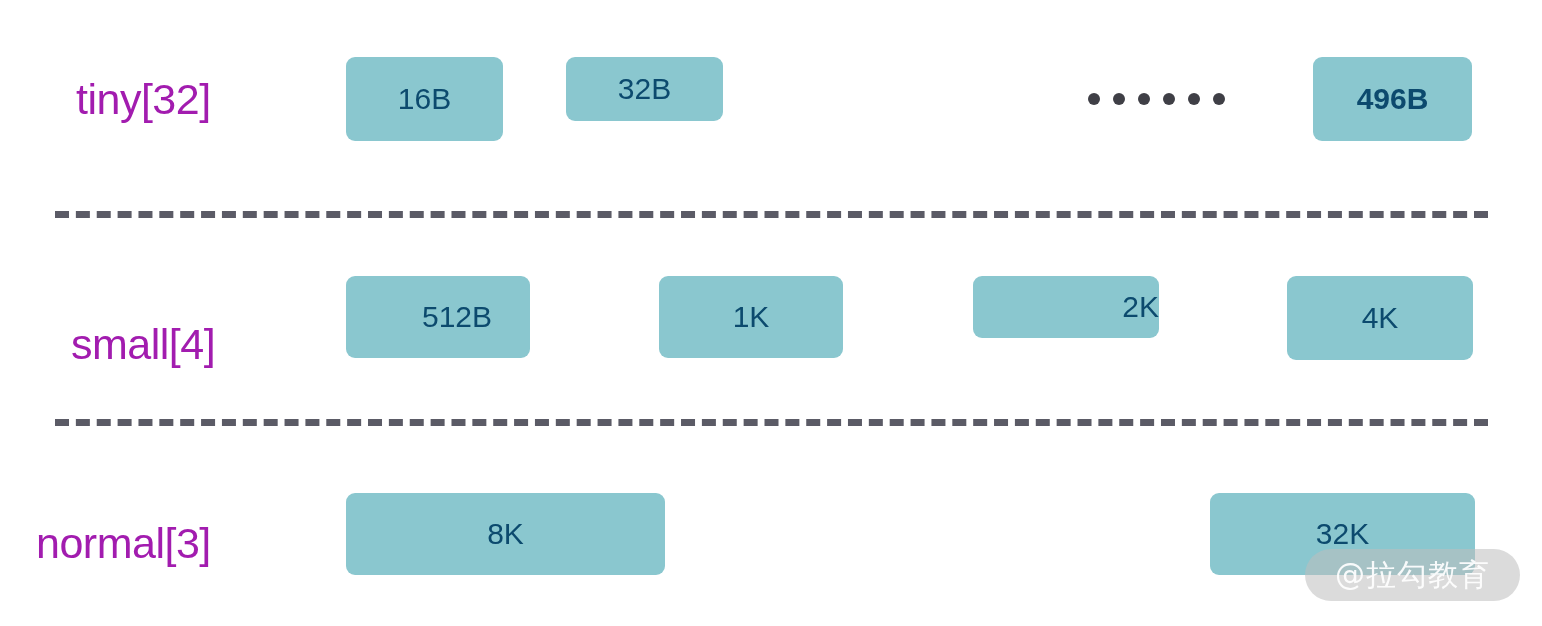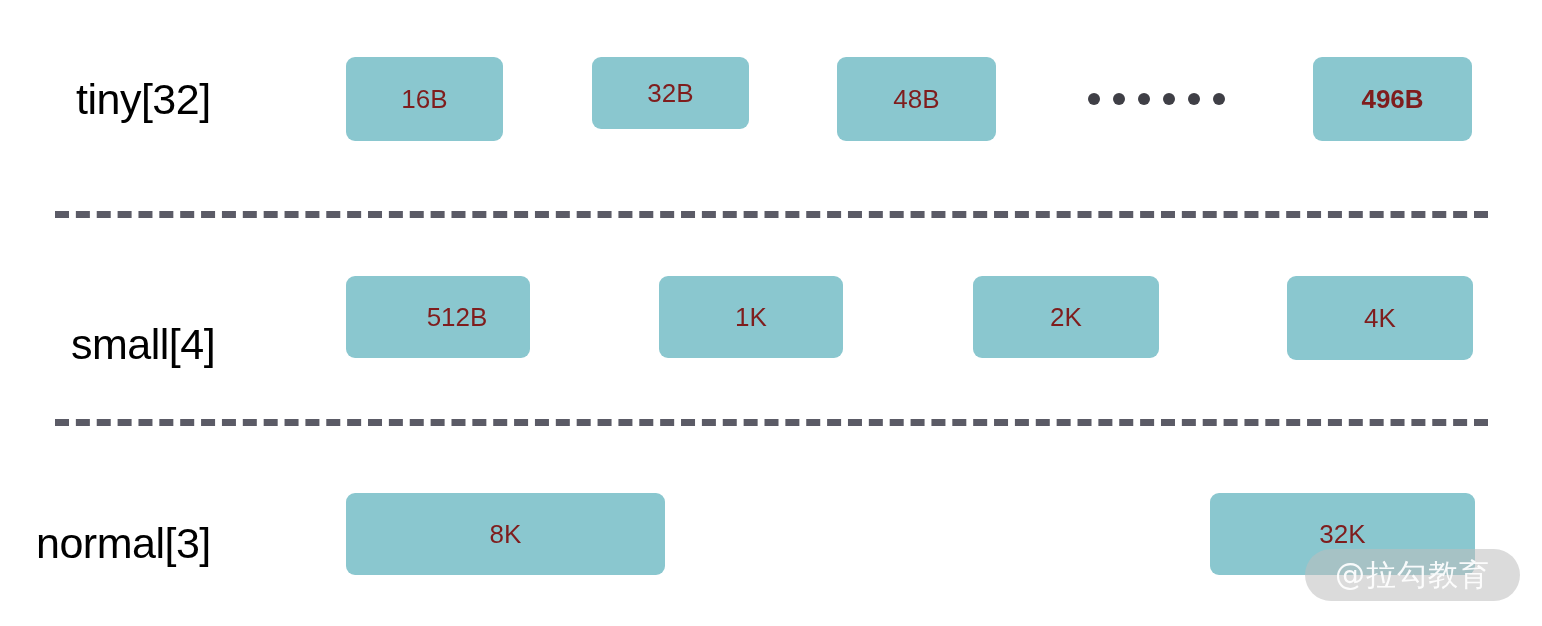--- a/index.html
+++ b/index.html
@@ -15,35 +15,35 @@
     position: relative;
     width: 1542px;
     height: 626px;
     background: #ffffff;
     overflow: hidden;
   }
 
   
   .row-label {
     position: absolute;
-    color: #000000;
+    color: #a21caf;
     font-size: 43px;
     line-height: 1;
     letter-spacing: -0.5px;
     white-space: nowrap;
     font-weight: 400;
   }
 
   
   .block {
     position: absolute;
     background: #8ac7cf;
     border-radius: 9px;
-    color: #7f1d1d;
-    font-size: 26px;
+    color: #0c4a6e;
+    font-size: 30px;
     display: flex;
     align-items: center;
     justify-content: center;
     box-sizing: border-box;
   }
   .block-label {
     pointer-events: none;
   }
 
   
@@ -85,25 +85,22 @@
 </head>
 <body>
 
 <div id="diagram">
 
   <div class="row-label" style="left:76px; top:78px;">tiny[32]</div>
 
   <div class="block" style="left:346px; top:57px; width:157px; height:84px;">
     <span class="block-label">16B</span>
   </div>
-  <div class="block" style="left:592px; top:57px; width:157px; height:72px;">
+  <div class="block" style="left:566px; top:57px; width:157px; height:64px;">
     <span class="block-label">32B</span>
-  </div>
-  <div class="block" style="left:837px; top:57px; width:159px; height:84px;">
-    <span class="block-label">48B</span>
   </div>
 
   <div class="dots" style="left:1088px; top:93px;">
     <span class="dot"></span>
     <span class="dot"></span>
     <span class="dot"></span>
     <span class="dot"></span>
     <span class="dot"></span>
     <span class="dot"></span>
   </div>
@@ -115,21 +112,21 @@
   <div class="divider" style="left:55px; top:211px; width:1433px;"></div>
 
   <div class="row-label" style="left:71px; top:296px;margin-top:27px;">small[4]</div>
 
   <div class="block" style="left:346px; top:276px; width:184px; height:82px;padding-left:38px;">
     <span class="block-label">512B</span>
   </div>
   <div class="block" style="left:659px; top:276px; width:184px; height:82px;">
     <span class="block-label">1K</span>
   </div>
-  <div class="block" style="left:973px; top:276px; width:186px; height:82px;">
+  <div class="block" style="left:973px; top:276px; width:186px; height:62px;justify-content:flex-end;">
     <span class="block-label">2K</span>
   </div>
   <div class="block" style="left:1287px; top:276px; width:186px; height:84px;">
     <span class="block-label">4K</span>
   </div>
 
   <div class="divider" style="left:55px; top:419px; width:1433px;"></div>
 
   <div class="row-label" style="left:36px; top:510px;margin-top:12px;">normal[3]</div>
 

